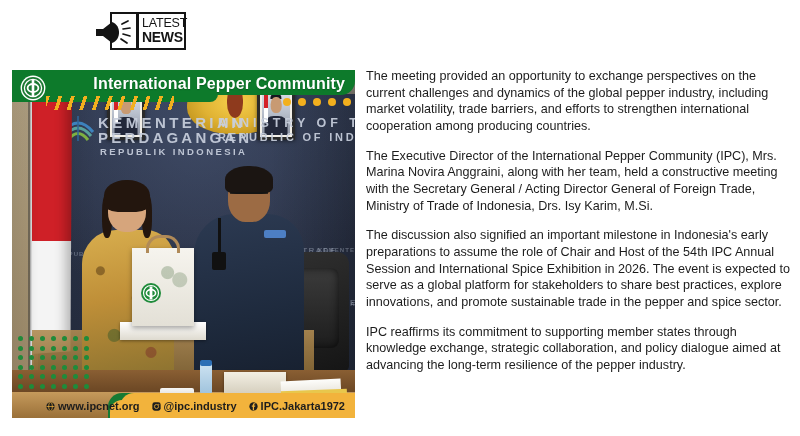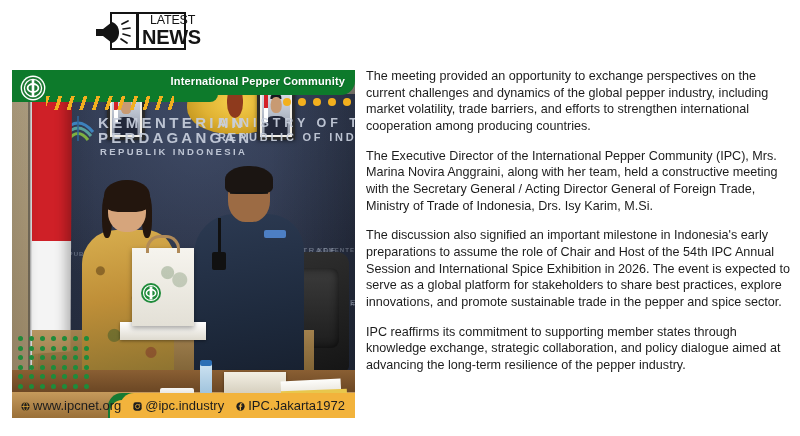--- a/index.html
+++ b/index.html
@@ -58,24 +58,23 @@
     display: flex;
     flex-direction: column;
     justify-content: center;
     line-height: 1.02;
   }
   .ln-line1 {
     font-size: 12.5px;
     font-weight: 400;
     color: #141414;
     letter-spacing: -0.2px;
-    margin-left: 8px;
   }
   .ln-line2 {
-    font-size: 20px;
+    font-size: 14px;
     font-weight: bold;
     color: #141414;
     letter-spacing: -0.3px;
   }
 
   
   .photo-card {
     position: absolute;
     left: 12px;
     top: 70px;
@@ -481,21 +480,21 @@
     content: "";
     position: absolute;
     left: 0; bottom: -7px; width: 60%; height: 8px;
     background: #0d7a2b;
     border-radius: 0 0 10px 0;
   }
   .hdr-title {
     position: absolute;
     right: 10px; top: 5px;
     color: #ffffff;
-    font-size: 11px;
+    font-size: 16px;
     font-weight: bold;
     letter-spacing: .15px;
     z-index: 8;
     text-shadow: 0 1px 1px rgba(0,0,0,.25);
   }
   .ipc-logo-top {
     position: absolute;
     left: 8px; top: 5px;
     width: 26px; height: 26px;
     z-index: 9;
@@ -580,22 +579,22 @@
     background: #f2b33c;
     border-radius: 12px 0 0 0;
   }
   .fb-item {
     display: flex;
     align-items: center;
     gap: 3px;
     z-index: 2;
   }
   .fb-text {
-    font-size: 13px;
-    font-weight: normal;
+    font-size: 11px;
+    font-weight: bold;
     color: #1d1d1d;
     white-space: nowrap;
   }
   .footer-green-edge {
     position: absolute;
     left: 96px; bottom: 0;
     width: 40px; height: 25px;
     background: #167a33;
     border-radius: 14px 0 0 0;
     z-index: 7;

